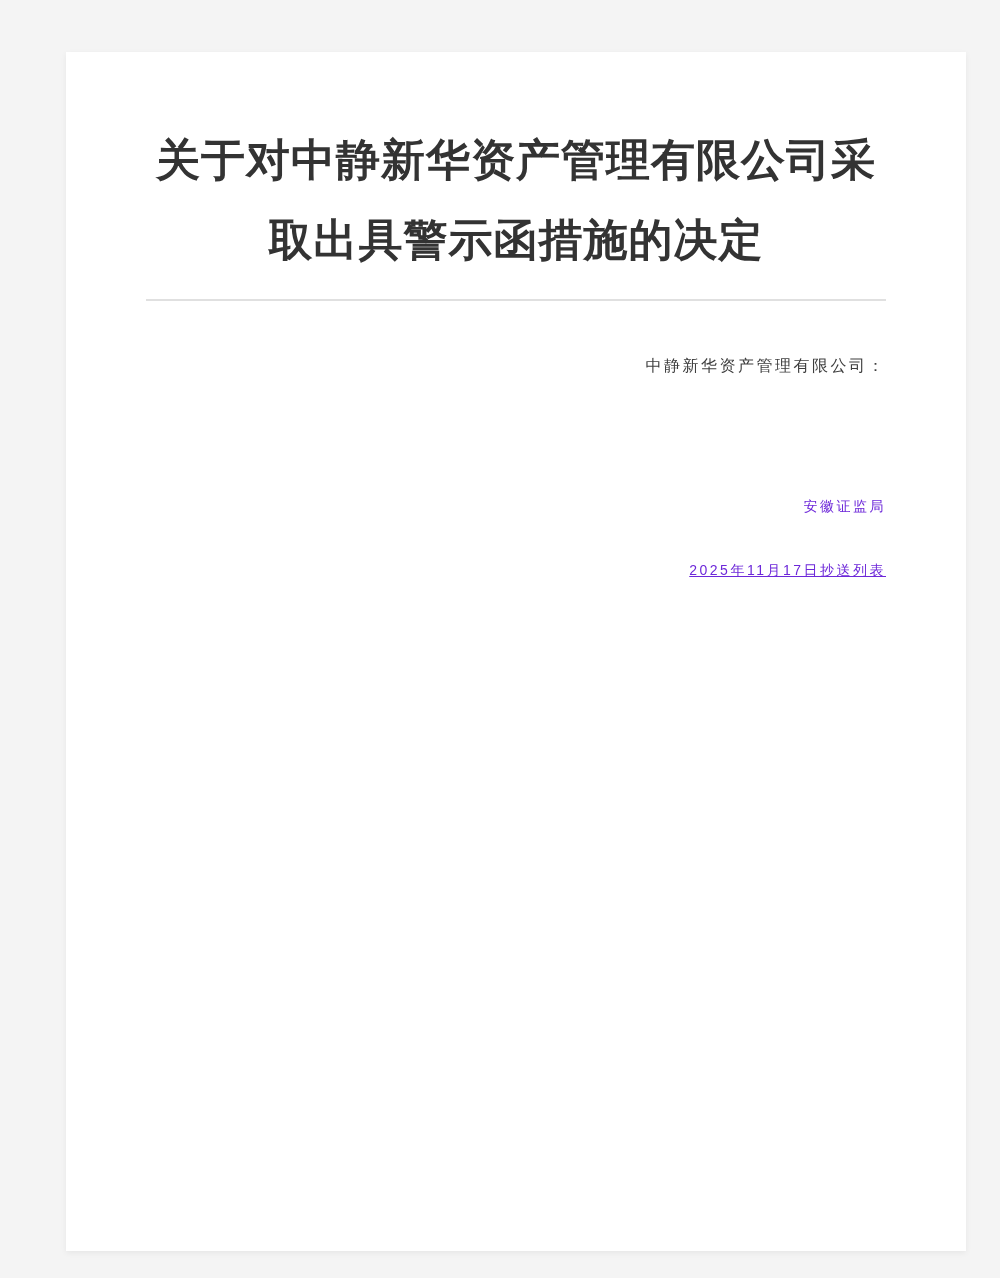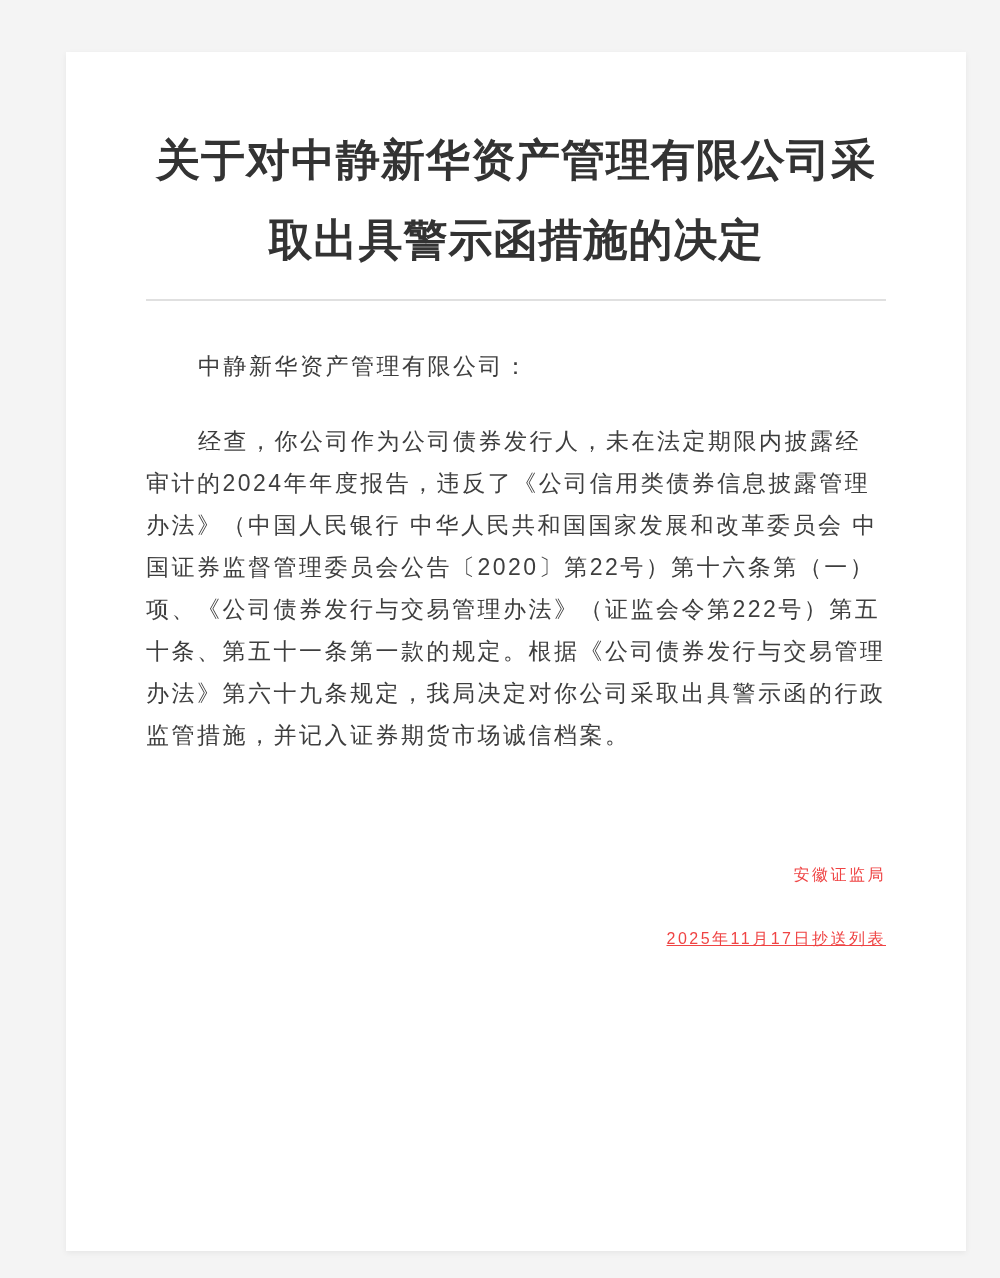--- a/index.html
+++ b/index.html
@@ -34,40 +34,40 @@
     letter-spacing: 1px;
     text-align: center;
     color: #333333;
   }
   .title-divider {
     border: none;
     border-top: 2px solid #e0e0e0;
     margin: 19px 0 0 0;
   }
   .doc-body p {
-    font-size: 23px;
+    font-size: 16px;
     line-height: 42px;
     letter-spacing: 2.5px;
     color: #3e3e3e;
     margin: 33px 0 0 0;
     text-indent: 52px;
-    text-align: left;
+    text-align: right;
   }
   .doc-body p.salutation {
     margin-top: 44px;
   }
   .signature {
     margin-top: 98px;
     text-align: right;
   }
   .signature .sig-line {
-    font-size: 16px;
+    font-size: 14px;
     line-height: 42px;
     letter-spacing: 2.5px;
-    color: #ef4444;
+    color: #6d28d9;
     margin: 0;
     text-indent: 0;
   }
   .signature .sig-date {
     margin-top: 22px;
     text-decoration: underline;
   }
 </style>
 </head>
 <body>
@@ -75,21 +75,20 @@
 <div class="page">
   <div class="card">
 
     <h1 class="doc-title">关于对中静新华资产管理有限公司采取出具警示函措施的决定</h1>
 
     <hr class="title-divider">
 
     <div class="doc-body">
       <p class="salutation">中静新华资产管理有限公司：</p>
 
-      <p>经查，你公司作为公司债券发行人，未在法定期限内披露经审计的2024年年度报告，违反了《公司信用类债券信息披露管理办法》（中国人民银行 中华人民共和国国家发展和改革委员会 中国证券监督管理委员会公告〔2020〕第22号）第十六条第（一）项、《公司债券发行与交易管理办法》（证监会令第222号）第五十条、第五十一条第一款的规定。根据《公司债券发行与交易管理办法》第六十九条规定，我局决定对你公司采取出具警示函的行政监管措施，并记入证券期货市场诚信档案。</p>
 
     </div>
 
     <div class="signature">
       <p class="sig-line">安徽证监局</p>
       <p class="sig-line sig-date">2025年11月17日抄送列表</p>
     </div>
 
   </div>
 </div>

